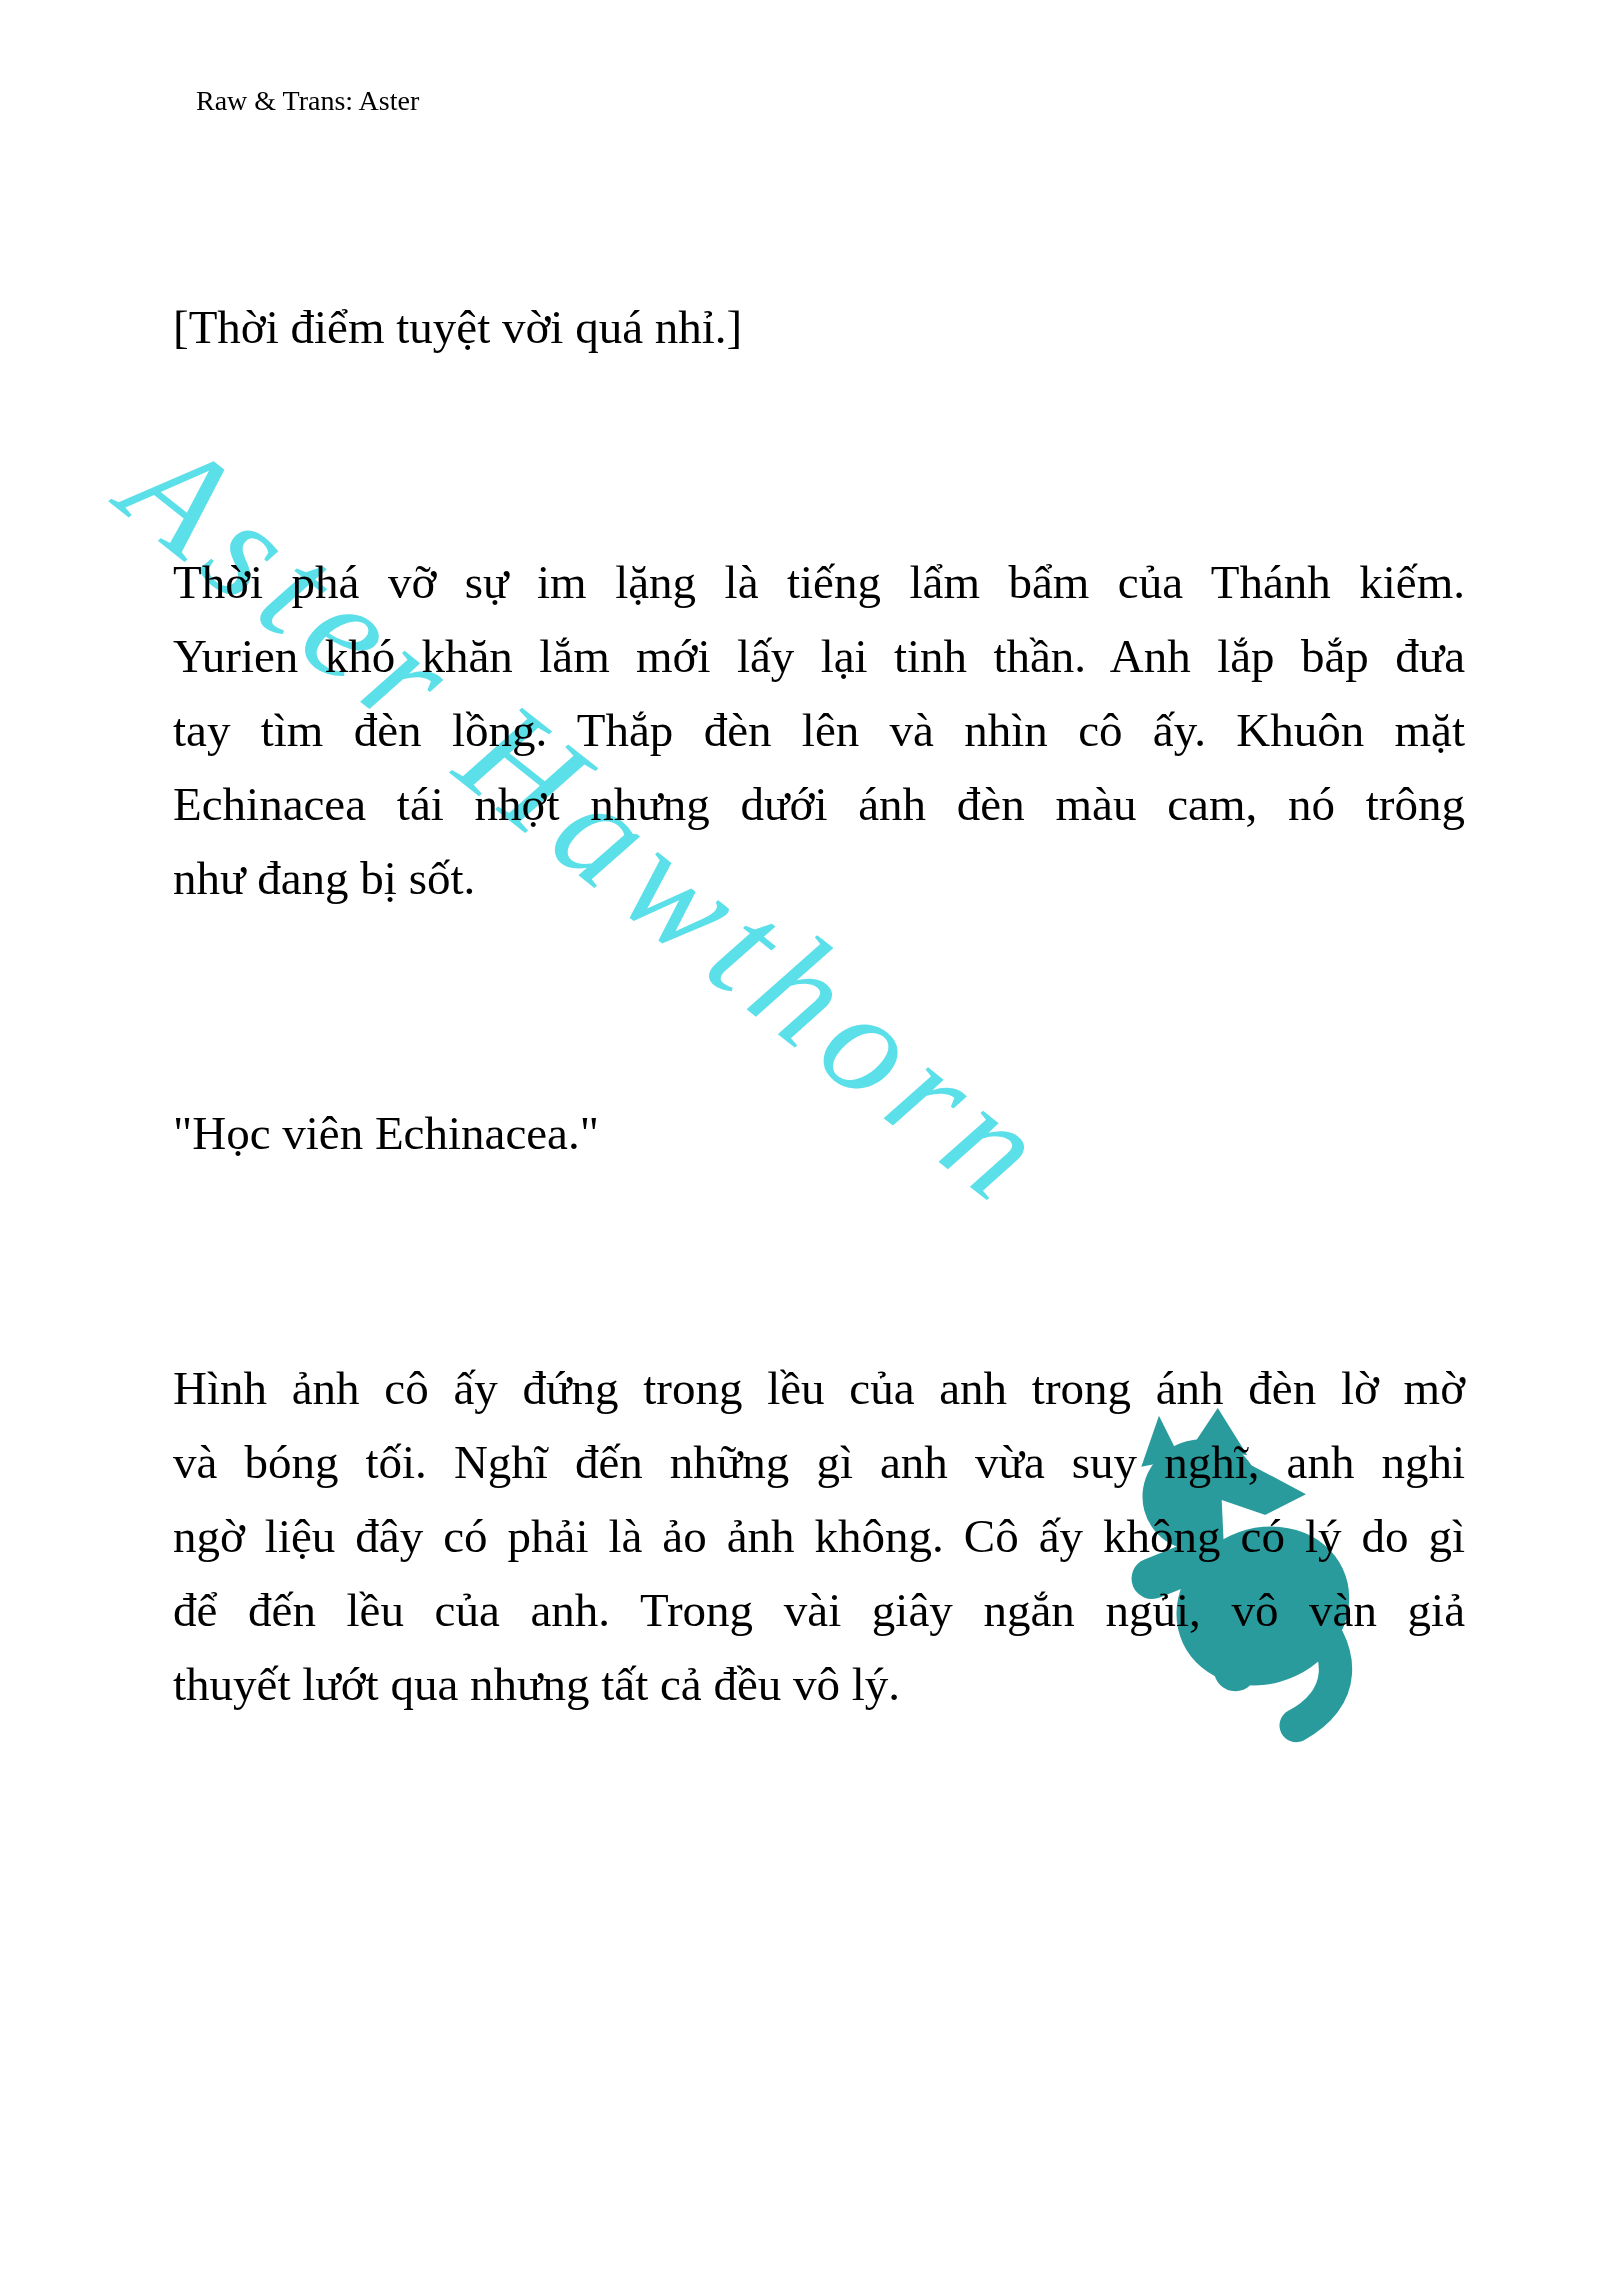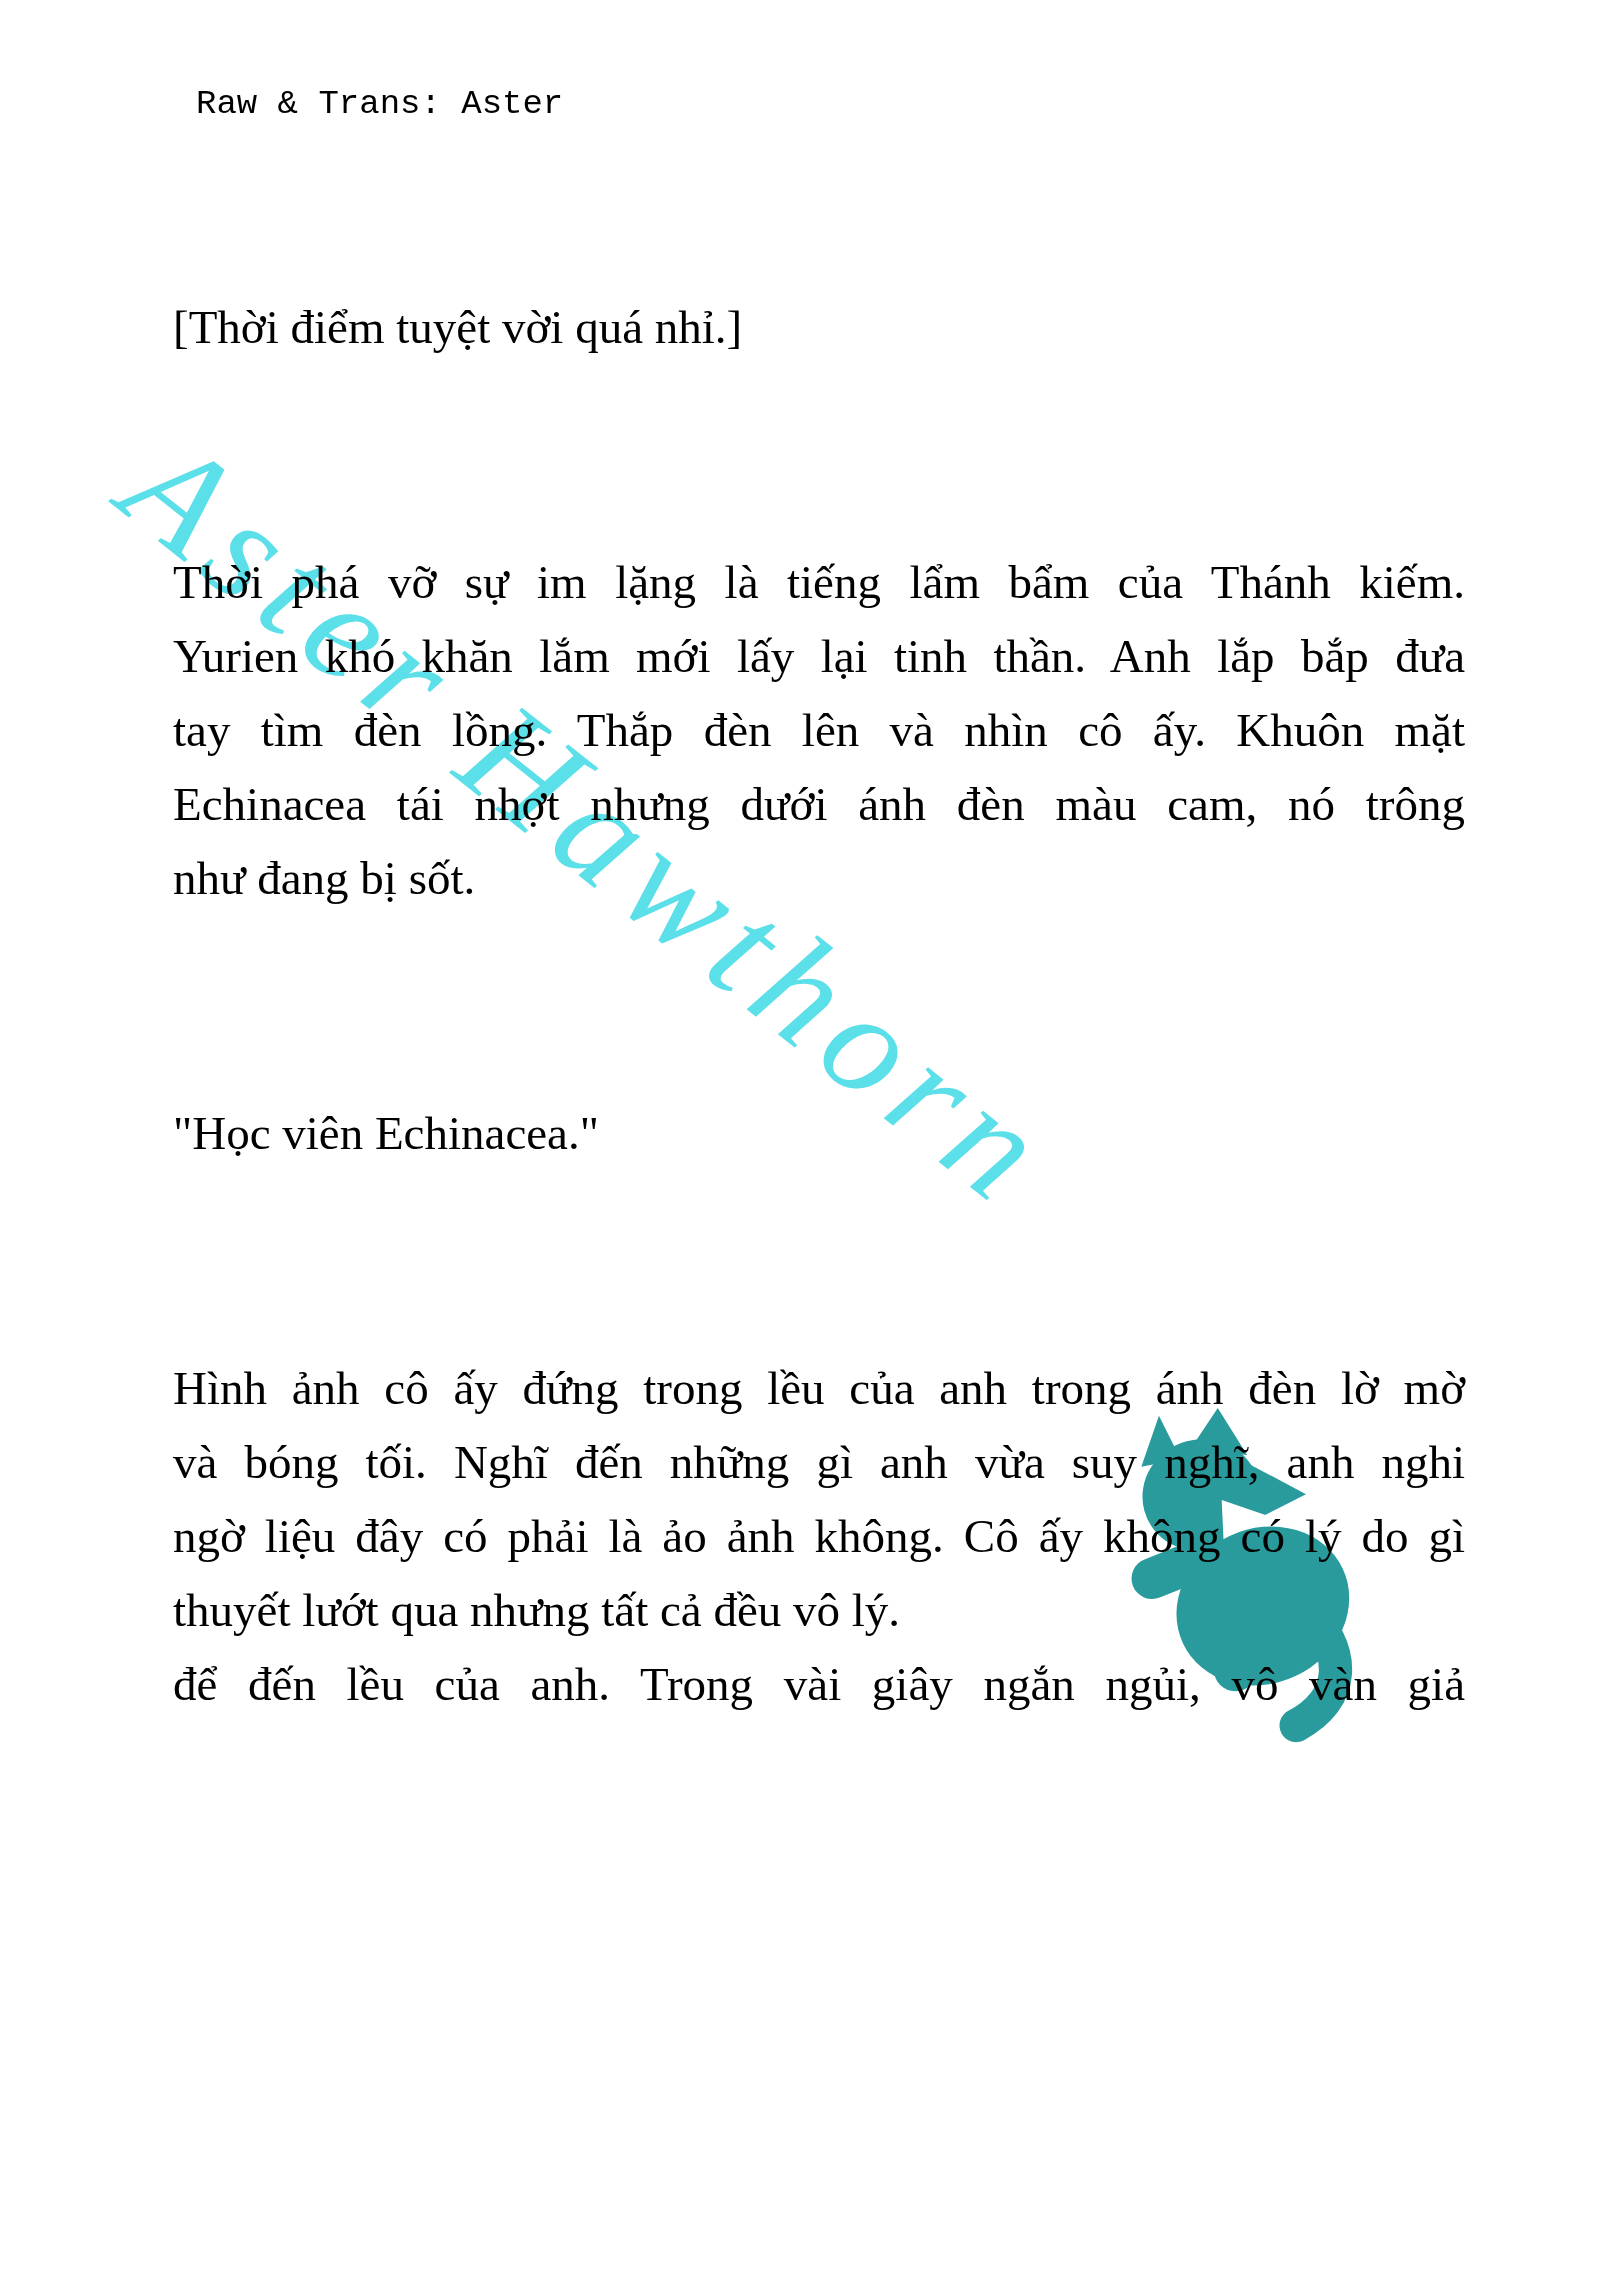--- a/index.html
+++ b/index.html
@@ -39,22 +39,22 @@
     top: 1402px;
     width: 245px;
     height: 353px;
     color: var(--logo, #2A9B9C);
     z-index: 2;
   }
   .header {
     position: absolute;
     left: 196px;
     top: 86px;
-    font-family: Liberation Mono, monospace;
-    font-size: 34px;
+    font-family: Liberation Serif, serif;
+    font-size: 28px;
     line-height: 1.1;
     z-index: 3;
   }
   .content {
     position: absolute;
     left: 157px;
     top: 290px;
     width: 1308px;
     font-size: 47px;
     line-height: 74px;
@@ -118,22 +118,22 @@
     </p>
 
     <p class="para">
       <span class="line last">"Học viên Echinacea."</span>
     </p>
 
     <p class="para">
       <span class="line">Hình ảnh cô ấy đứng trong lều của anh trong ánh đèn lờ mờ</span>
       <span class="line">và bóng tối. Nghĩ đến những gì anh vừa suy nghĩ, anh nghi</span>
       <span class="line">ngờ liệu đây có phải là ảo ảnh không. Cô ấy không có lý do gì</span>
+      <span class="line">để đến lều của anh. Trong vài giây ngắn ngủi, vô vàn giả</span>
       <span class="line last">thuyết lướt qua nhưng tất cả đều vô lý.</span>
-      <span class="line">để đến lều của anh. Trong vài giây ngắn ngủi, vô vàn giả</span>
     </p>
 
     <p class="para">
     </p>
 
   </div>
 </div>
 
 
 </body></html>

